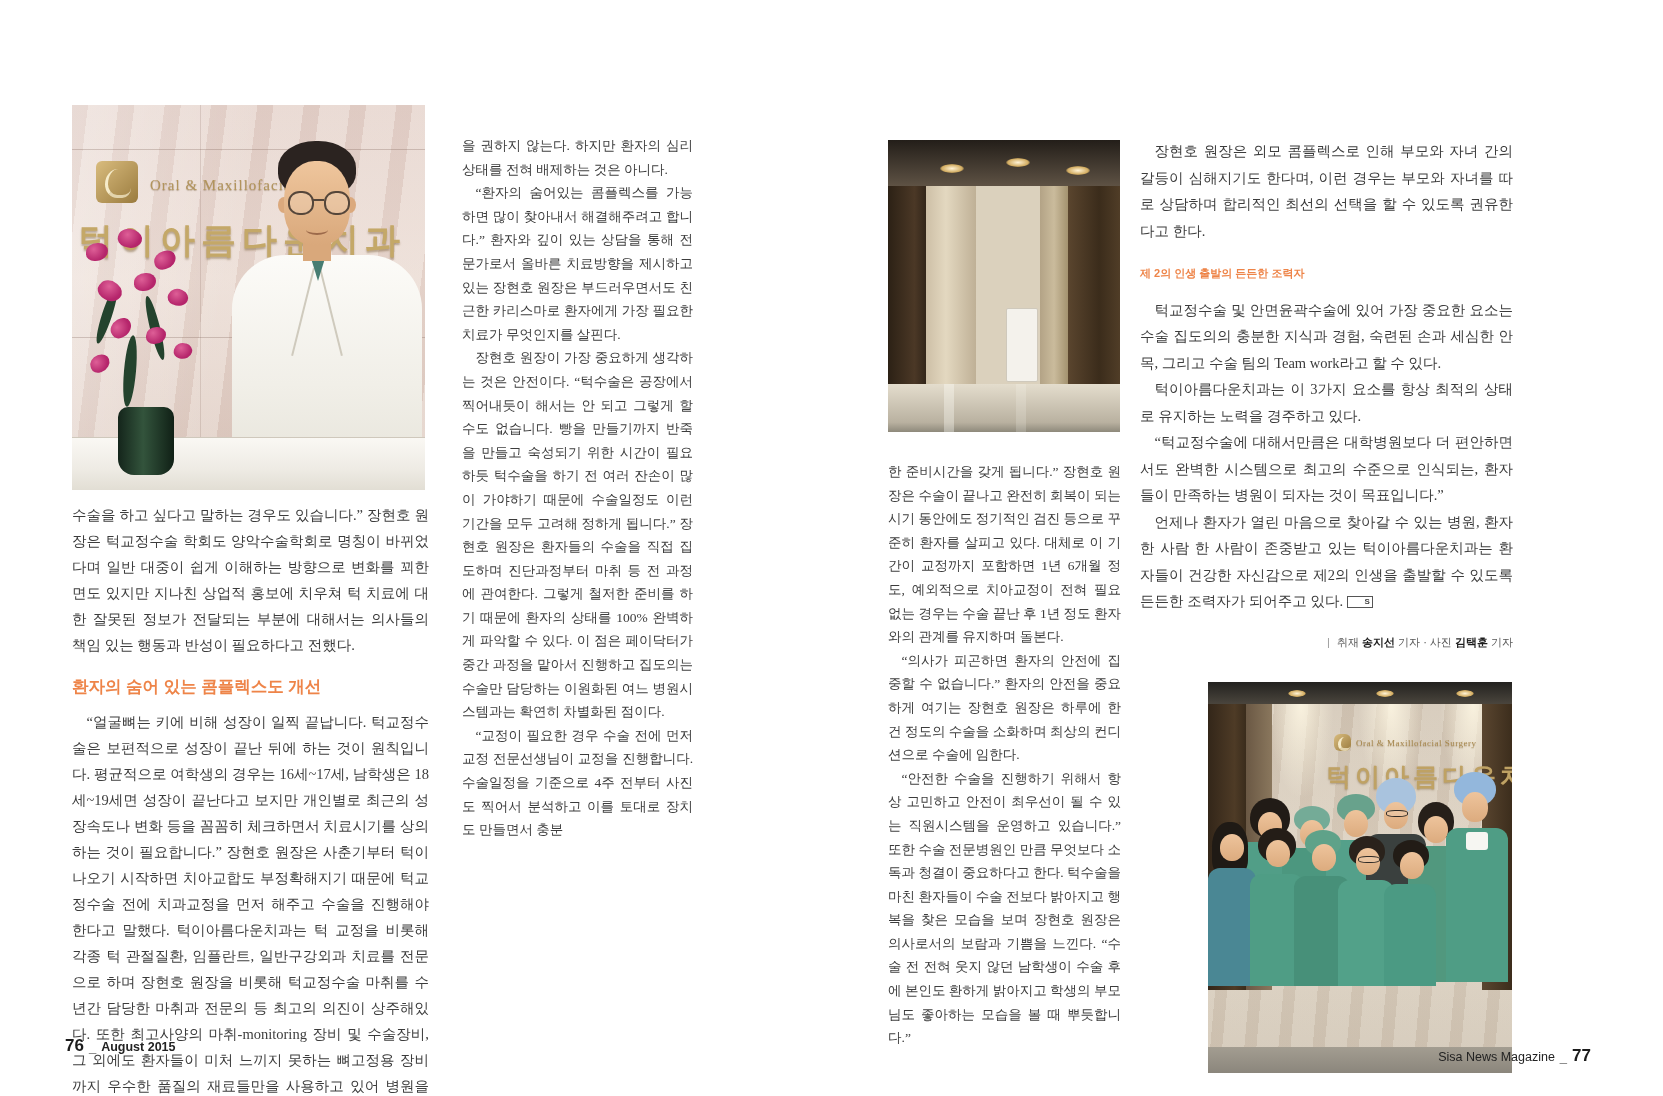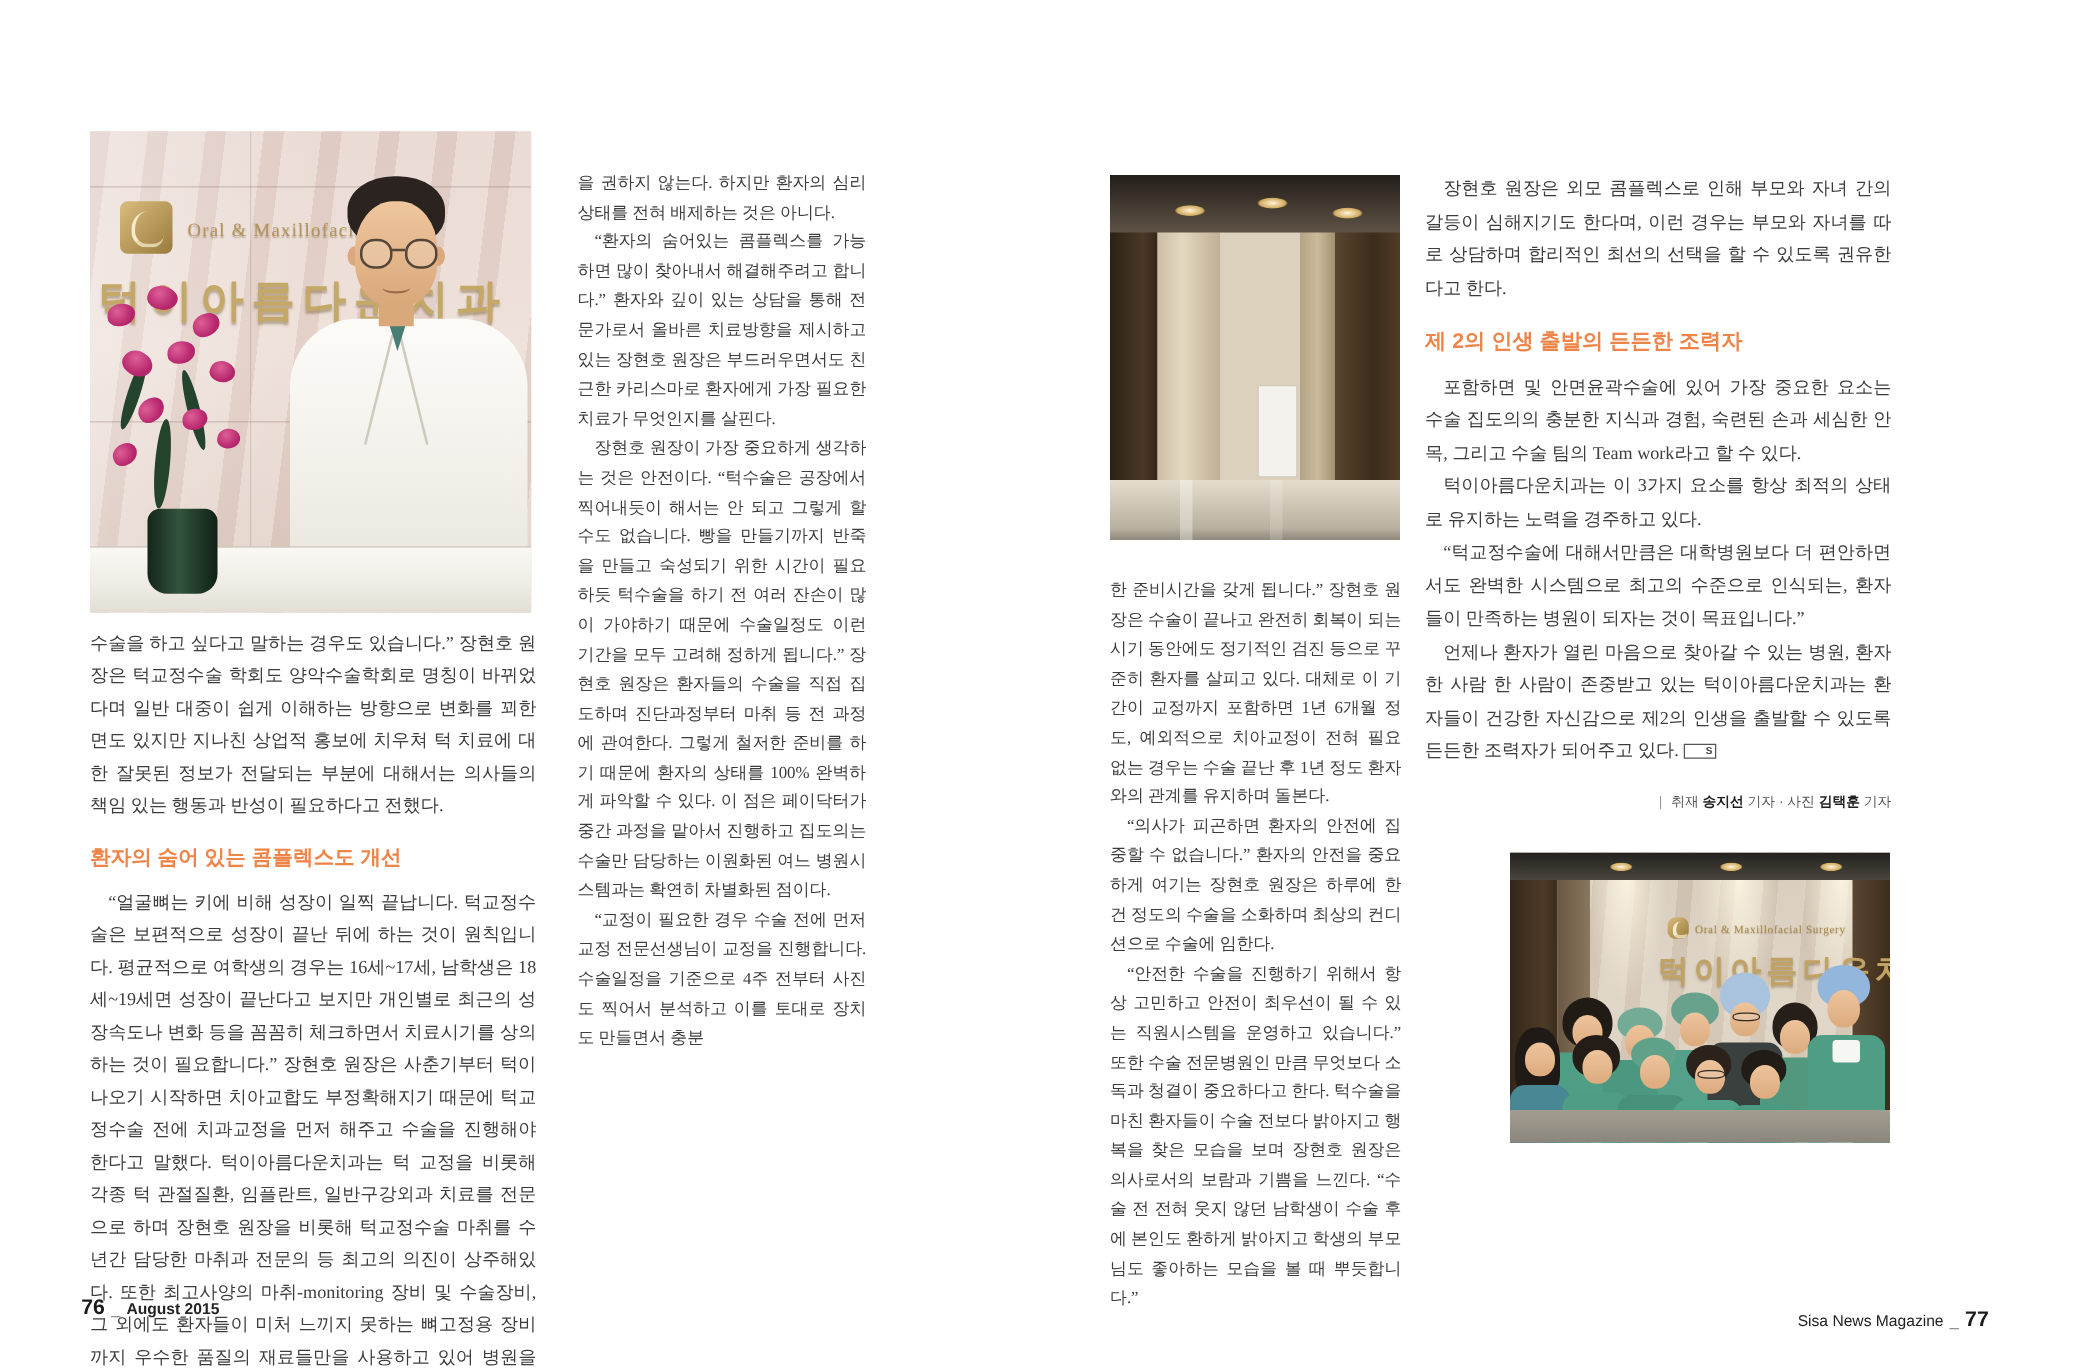--- a/index.html
+++ b/index.html
@@ -8,21 +8,21 @@
   .col{position:absolute;text-align:justify;}
   .col p{margin:0;}
   .ind{text-indent:1em;}
   .c1{left:72px;top:502px;width:357px;font-size:14.5px;line-height:26px;}
   .c2{left:462px;top:134px;width:231px;font-size:13.5px;line-height:23.6px;}
   .c3{left:888px;top:460px;width:233px;font-size:13.5px;line-height:23.6px;}
   .c4{left:1140px;top:138px;width:373px;font-size:14.5px;line-height:26.5px;}
   .h-orange{font-family:"Liberation Sans","DejaVu Sans",sans-serif;font-weight:bold;color:#ee8448;margin:0;}
   .c1 .h-orange{font-size:16.5px;margin:15px 0 10px 0;text-align:left;}
   .c2 .h-orange{font-size:14.5px;margin:13px 0 8px 0;text-align:left;}
-  .c4 .h-orange{font-size:17px;margin:16px 0 10px 0;text-align:left;}
+  .c4 .h-orange{font-size:11px;margin:16px 0 10px 0;text-align:left;}
   .byline{margin-top:14px;text-align:right;font-family:"Liberation Sans","DejaVu Sans",sans-serif;
           font-size:11px;color:#555;}
   .byline b{color:#1d1d1d;}
   .byline .bar{color:#999;margin-right:4px;}
   .endmark{display:inline-block;margin-left:4px;font-family:"Liberation Sans",sans-serif;
            font-size:8px;font-weight:bold;color:#444;border:1px solid #555;padding:0 2px;line-height:10px;vertical-align:2px;}
   .footer{position:absolute;font-family:"Liberation Sans","DejaVu Sans",sans-serif;color:#1c1c1c;}
   .footer .num{font-weight:bold;font-size:17px;}
   .footer .sep{color:#777;font-size:13px;margin:0 5px;}
   .footer .lbl{font-size:12.5px;font-weight:600;color:#222;}
@@ -87,21 +87,21 @@
       border:1px solid #cfc9bc;border-radius:2px;}
   .hall-glass2{position:absolute;left:152px;top:44px;width:28px;height:200px;
       background:linear-gradient(90deg,#b3a386,#cabb9c 50%,#a3926f);}
   .hall-door-r{position:absolute;left:180px;top:20px;width:52px;height:224px;
       background:linear-gradient(90deg,#5a452e,#3b2c1b 60%,#503d27);}
   .hall-floor{position:absolute;left:0;top:244px;width:100%;height:48px;
       background:linear-gradient(180deg,#e4ddcd,#b9b1a0 80%,#8e897b);}
   .hall-refl{position:absolute;top:244px;width:10px;height:48px;background:rgba(255,255,250,.35);}
 
   
-  .p-team{left:1208px;top:682px;width:304px;height:232px;
+  .p-team{left:1208px;top:682px;width:304px;height:391px;
       background:
         repeating-linear-gradient(95deg,rgba(190,170,150,.18) 0 12px,rgba(245,238,226,.22) 12px 34px),
         linear-gradient(180deg,#cfc3b3 0%,#dcd1c1 55%,#cdc2b2 100%);}
   .team-ceil{position:absolute;left:0;top:0;width:100%;height:22px;
       background:linear-gradient(180deg,#23221f,#4a453d);}
   .glow{position:absolute;top:22px;width:66px;height:96px;
       background:radial-gradient(ellipse at 50% 0,rgba(255,248,228,.85),rgba(255,248,228,0) 70%);}
   .team-pillar{position:absolute;top:8px;height:300px;}
   .team-floor{position:absolute;left:0;bottom:0;width:100%;height:26px;
       background:linear-gradient(180deg,#a39d91,#8b867c);}
@@ -196,21 +196,21 @@
 
   <div class="col c3">
     <p>한 준비시간을 갖게 됩니다.” 장현호 원장은 수술이 끝나고 완전히 회복이 되는 시기 동안에도 정기적인 검진 등으로 꾸준히 환자를 살피고 있다. 대체로 이 기간이 교정까지 포함하면 1년 6개월 정도, 예외적으로 치아교정이 전혀 필요 없는 경우는 수술 끝난 후 1년 정도 환자와의 관계를 유지하며 돌본다.</p>
     <p class="ind">“의사가 피곤하면 환자의 안전에 집중할 수 없습니다.” 환자의 안전을 중요하게 여기는 장현호 원장은 하루에 한 건 정도의 수술을 소화하며 최상의 컨디션으로 수술에 임한다.</p>
     <p class="ind">“안전한 수술을 진행하기 위해서 항상 고민하고 안전이 최우선이 될 수 있는 직원시스템을 운영하고 있습니다.” 또한 수술 전문병원인 만큼 무엇보다 소독과 청결이 중요하다고 한다. 턱수술을 마친 환자들이 수술 전보다 밝아지고 행복을 찾은 모습을 보며 장현호 원장은 의사로서의 보람과 기쁨을 느낀다. “수술 전 전혀 웃지 않던 남학생이 수술 후에 본인도 환하게 밝아지고 학생의 부모님도 좋아하는 모습을 볼 때 뿌듯합니다.”</p>
   </div>
 
   <div class="col c4">
     <p class="ind">장현호 원장은 외모 콤플렉스로 인해 부모와 자녀 간의 갈등이 심해지기도 한다며, 이런 경우는 부모와 자녀를 따로 상담하며 합리적인 최선의 선택을 할 수 있도록 권유한다고 한다.</p>
     <h3 class="h-orange">제 2의 인생 출발의 든든한 조력자</h3>
-    <p class="ind">포함하면 및 안면윤곽수술에 있어 가장 중요한 요소는 수술 집도의의 충분한 지식과  경험, 숙련된 손과 세심한 안목, 그리고 수술 팀의 Team work라고 할 수 있다.</p>
+    <p class="ind">턱교정수술 및 안면윤곽수술에 있어 가장 중요한 요소는 수술 집도의의 충분한 지식과  경험, 숙련된 손과 세심한 안목, 그리고 수술 팀의 Team work라고 할 수 있다.</p>
     <p class="ind">턱이아름다운치과는 이 3가지 요소를 항상 최적의 상태로 유지하는 노력을 경주하고 있다.</p>
     <p class="ind">“턱교정수술에 대해서만큼은 대학병원보다 더 편안하면서도 완벽한 시스템으로 최고의 수준으로 인식되는, 환자들이 만족하는 병원이 되자는 것이 목표입니다.”</p>
     <p class="ind"><span>언제나 환자가 열린 마음으로 찾아갈 수 있는 병원, 환자 한 사람 한 사람이 존중받고 있는 턱이아름다운치과는 환자들이 건강한 자신감으로 제2의 인생을 출발할 수 있도록 든든한 조력자가 되어주고 있다.</span><span class="endmark">S</span></p>
     <div class="byline">
       <span class="bar">|</span>
       <span>취재</span>
       <b>송지선</b>
       <span>기자 · 사진</span>
       <b>김택훈</b>
       <span>기자</span>

